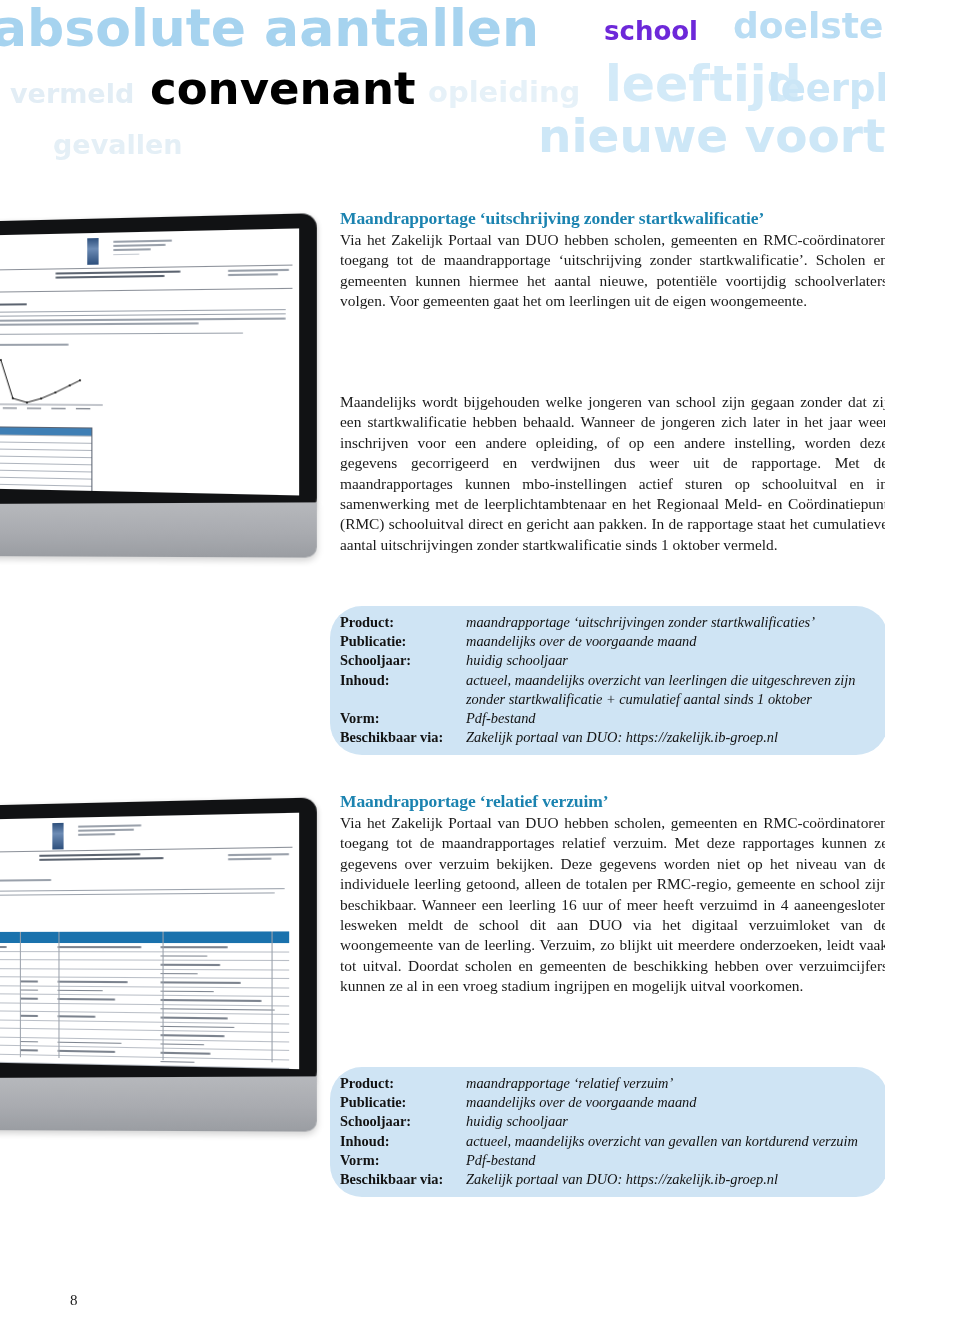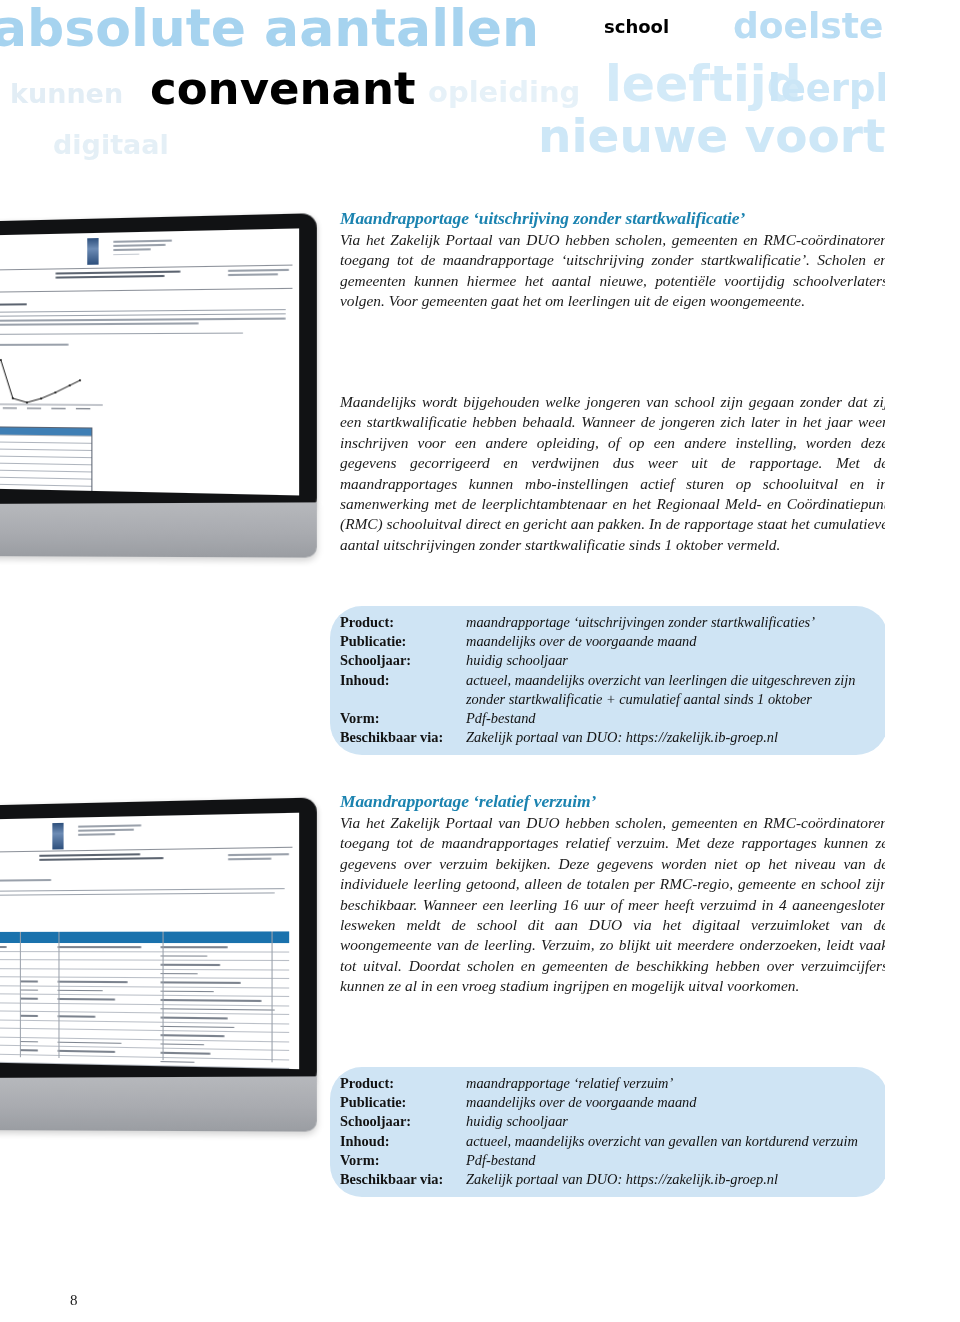--- a/index.html
+++ b/index.html
@@ -93,21 +93,20 @@
   .pdf-wtbl .wrow i {
     position: absolute; top: 3px; height: 1.6px; background: #7c838e; border-radius: 1px;
   }
   .pdf-vsep { position: absolute; top: 112px; bottom: 6px; width: 1px; background: #9aa1ab; }
 
   
   .col {
     position: absolute;
     left: 340px;
     width: 548px;
-    font-style: italic;
   }
   h2.sec-title {
     color: #1b83b0;
     font-family: "Liberation Serif", serif;
     font-weight: 700;
     font-size: 17.5px;
     line-height: 22px;
     letter-spacing: -0.1px;
     margin-bottom: 1px;
   }
@@ -152,28 +151,28 @@
     color: #1a1a1a;
   }
 </style>
 </head>
 <body>
 
 <div class="page">
 
   <div class="wordcloud" id="wordcloud">
       <div class="wc" style="left: -8px; top: 2px; font-size: 52px; color: rgb(166, 211, 239); opacity: 1;">absolute aantallen</div>
-      <div class="wc" style="left: 604px; top: 18px; font-size: 18px; color: #000000; opacity: 1;">school</div>
+      <div class="wc" style="left: 604px; top: 18px; font-size: 26px; color: #6d28d9; opacity: 1;">school</div>
       <div class="wc" style="left: 733px; top: 8px; font-size: 36px; color: rgb(185, 221, 244); opacity: 1;">doelstelling</div>
-      <div class="wc" style="left: 10px; top: 80px; font-size: 27px; color: rgb(226, 237, 245); opacity: 1;">kunnen</div>
+      <div class="wc" style="left: 10px; top: 80px; font-size: 27px; color: rgb(226, 237, 245); opacity: 1;">vermeld</div>
       <div class="wc" style="left: 150px; top: 66px; font-size: 45px; color: #000000; opacity: 1;">convenant</div>
       <div class="wc" style="left: 428px; top: 78px; font-size: 29px; color: rgb(230, 241, 248); opacity: 1;">opleiding</div>
       <div class="wc" style="left: 605px; top: 60px; font-size: 49px; color: rgb(211, 234, 248); opacity: 1; text-align: right;">leeftijd</div>
       <div class="wc" style="left: 768px; top: 70px; font-size: 37px; color: rgb(203, 230, 247); opacity: 1;">leerplicht</div>
-      <div class="wc" style="left: 53px; top: 131px; font-size: 27px; color: rgb(228, 239, 246); opacity: 1;">digitaal</div>
+      <div class="wc" style="left: 53px; top: 131px; font-size: 27px; color: rgb(228, 239, 246); opacity: 1;">gevallen</div>
       <div class="wc" style="left: 538px; top: 112px; font-size: 47px; color: rgb(205, 231, 247); opacity: 1;">nieuwe voortijdig</div>
     </div>
 
   <div class="monitor" style="top:222px;">
     <div class="mon-bezel">
       <div class="mon-screen" style="height:252px;">
         <div class="pdf">
           <div class="pdf-logo"></div>
           <div class="pdf-logo-txt">
             <div class="ln" style="width:62%"></div>

